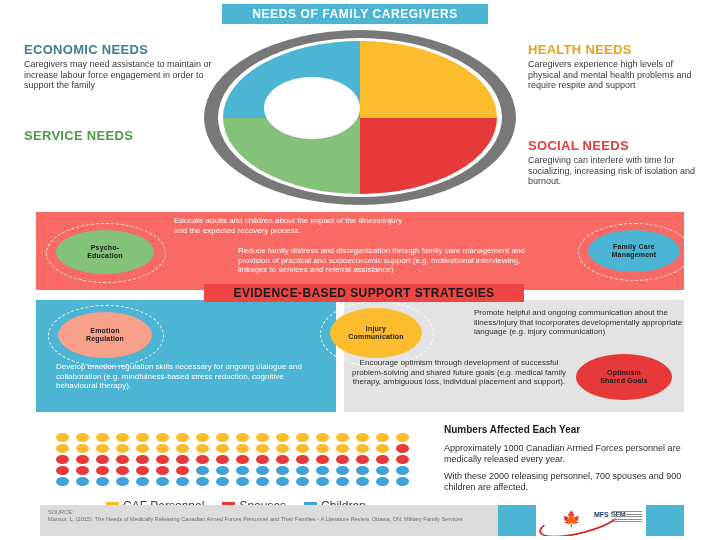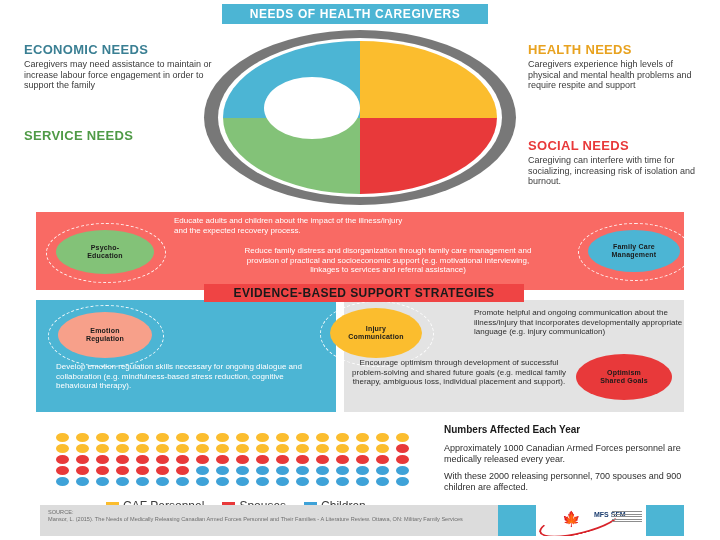--- a/index.html
+++ b/index.html
@@ -182,21 +182,21 @@
   #bubble-optimism      { left: 576px; top: 354px; width: 96px; height: 46px; background: #e8393a; }
 
   
   .strat-text {
     position: absolute;
     font-size: 8px;
     line-height: 9.5px;
     z-index: 9;
   }
   #strat-educate  { left: 174px; top: 216px; width: 230px; color: #ffffff; }
-  #strat-reduce   { left: 238px; top: 246px; width: 300px; color: #ffffff; text-align: center; }
+  #strat-reduce   { left: 238px; top: 246px; width: 300px; color: #ffffff; }
   #strat-promote  { left: 474px; top: 308px; width: 210px; color: #2e2e2e; }
   #strat-develop  { left: 56px;  top: 362px; width: 250px; color: #ffffff; }
   #strat-encourage{ left: 344px; top: 358px; width: 230px; color: #2e2e2e; text-align: center; }
 
   
   .numbers-sec {
     position: absolute;
     left: 0; top: 420px;
     width: 720px; height: 72px;
   }
@@ -321,21 +321,21 @@
     background: #8d8d8d;
     margin-bottom: 1.6px;
   }
 </style>
 </head>
 <body>
 
 <div class="slide">
 
   <div class="title-banner">
-    <span>NEEDS OF HEALTH CAREGIVERS</span>
+    <span>NEEDS OF FAMILY CAREGIVERS</span>
   </div>
 
   <div class="donut-wrap">
     <div class="donut-ring"></div>
     <div class="donut-gap"></div>
     <div class="donut-body">
       <div class="q q-tl"></div>
       <div class="q q-tr"></div>
       <div class="q q-br"></div>
       <div class="q q-bl"></div>

